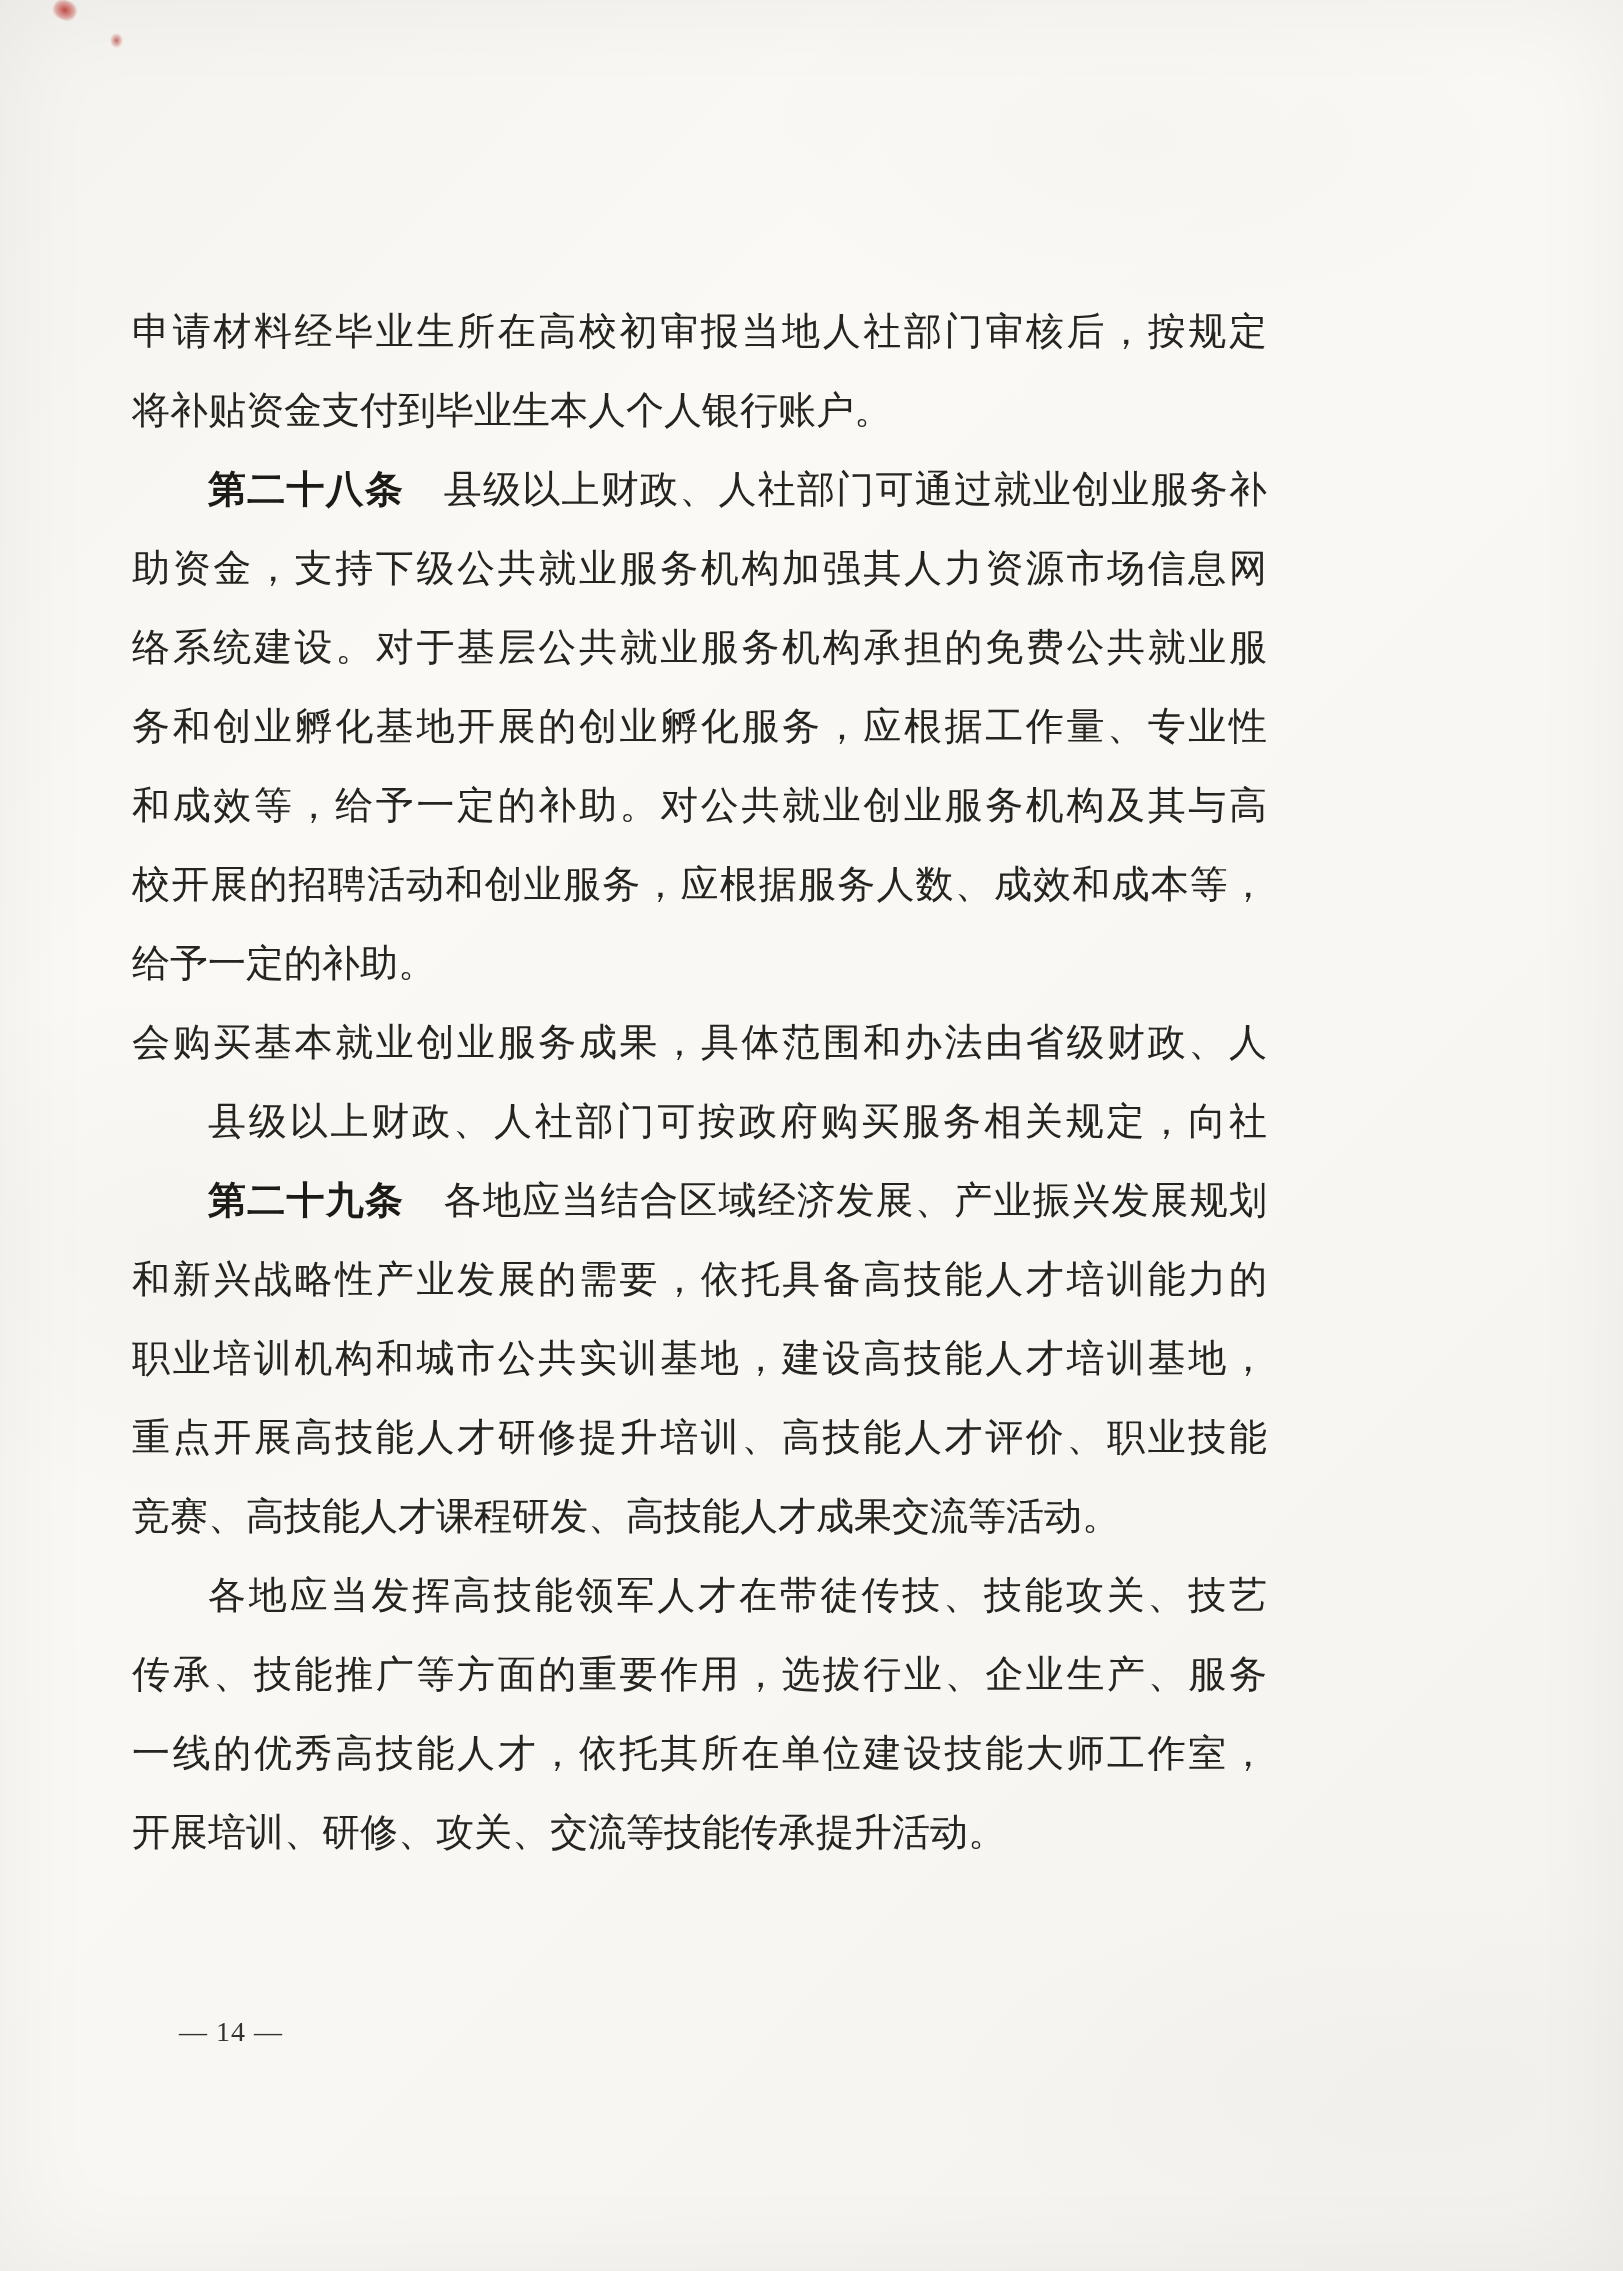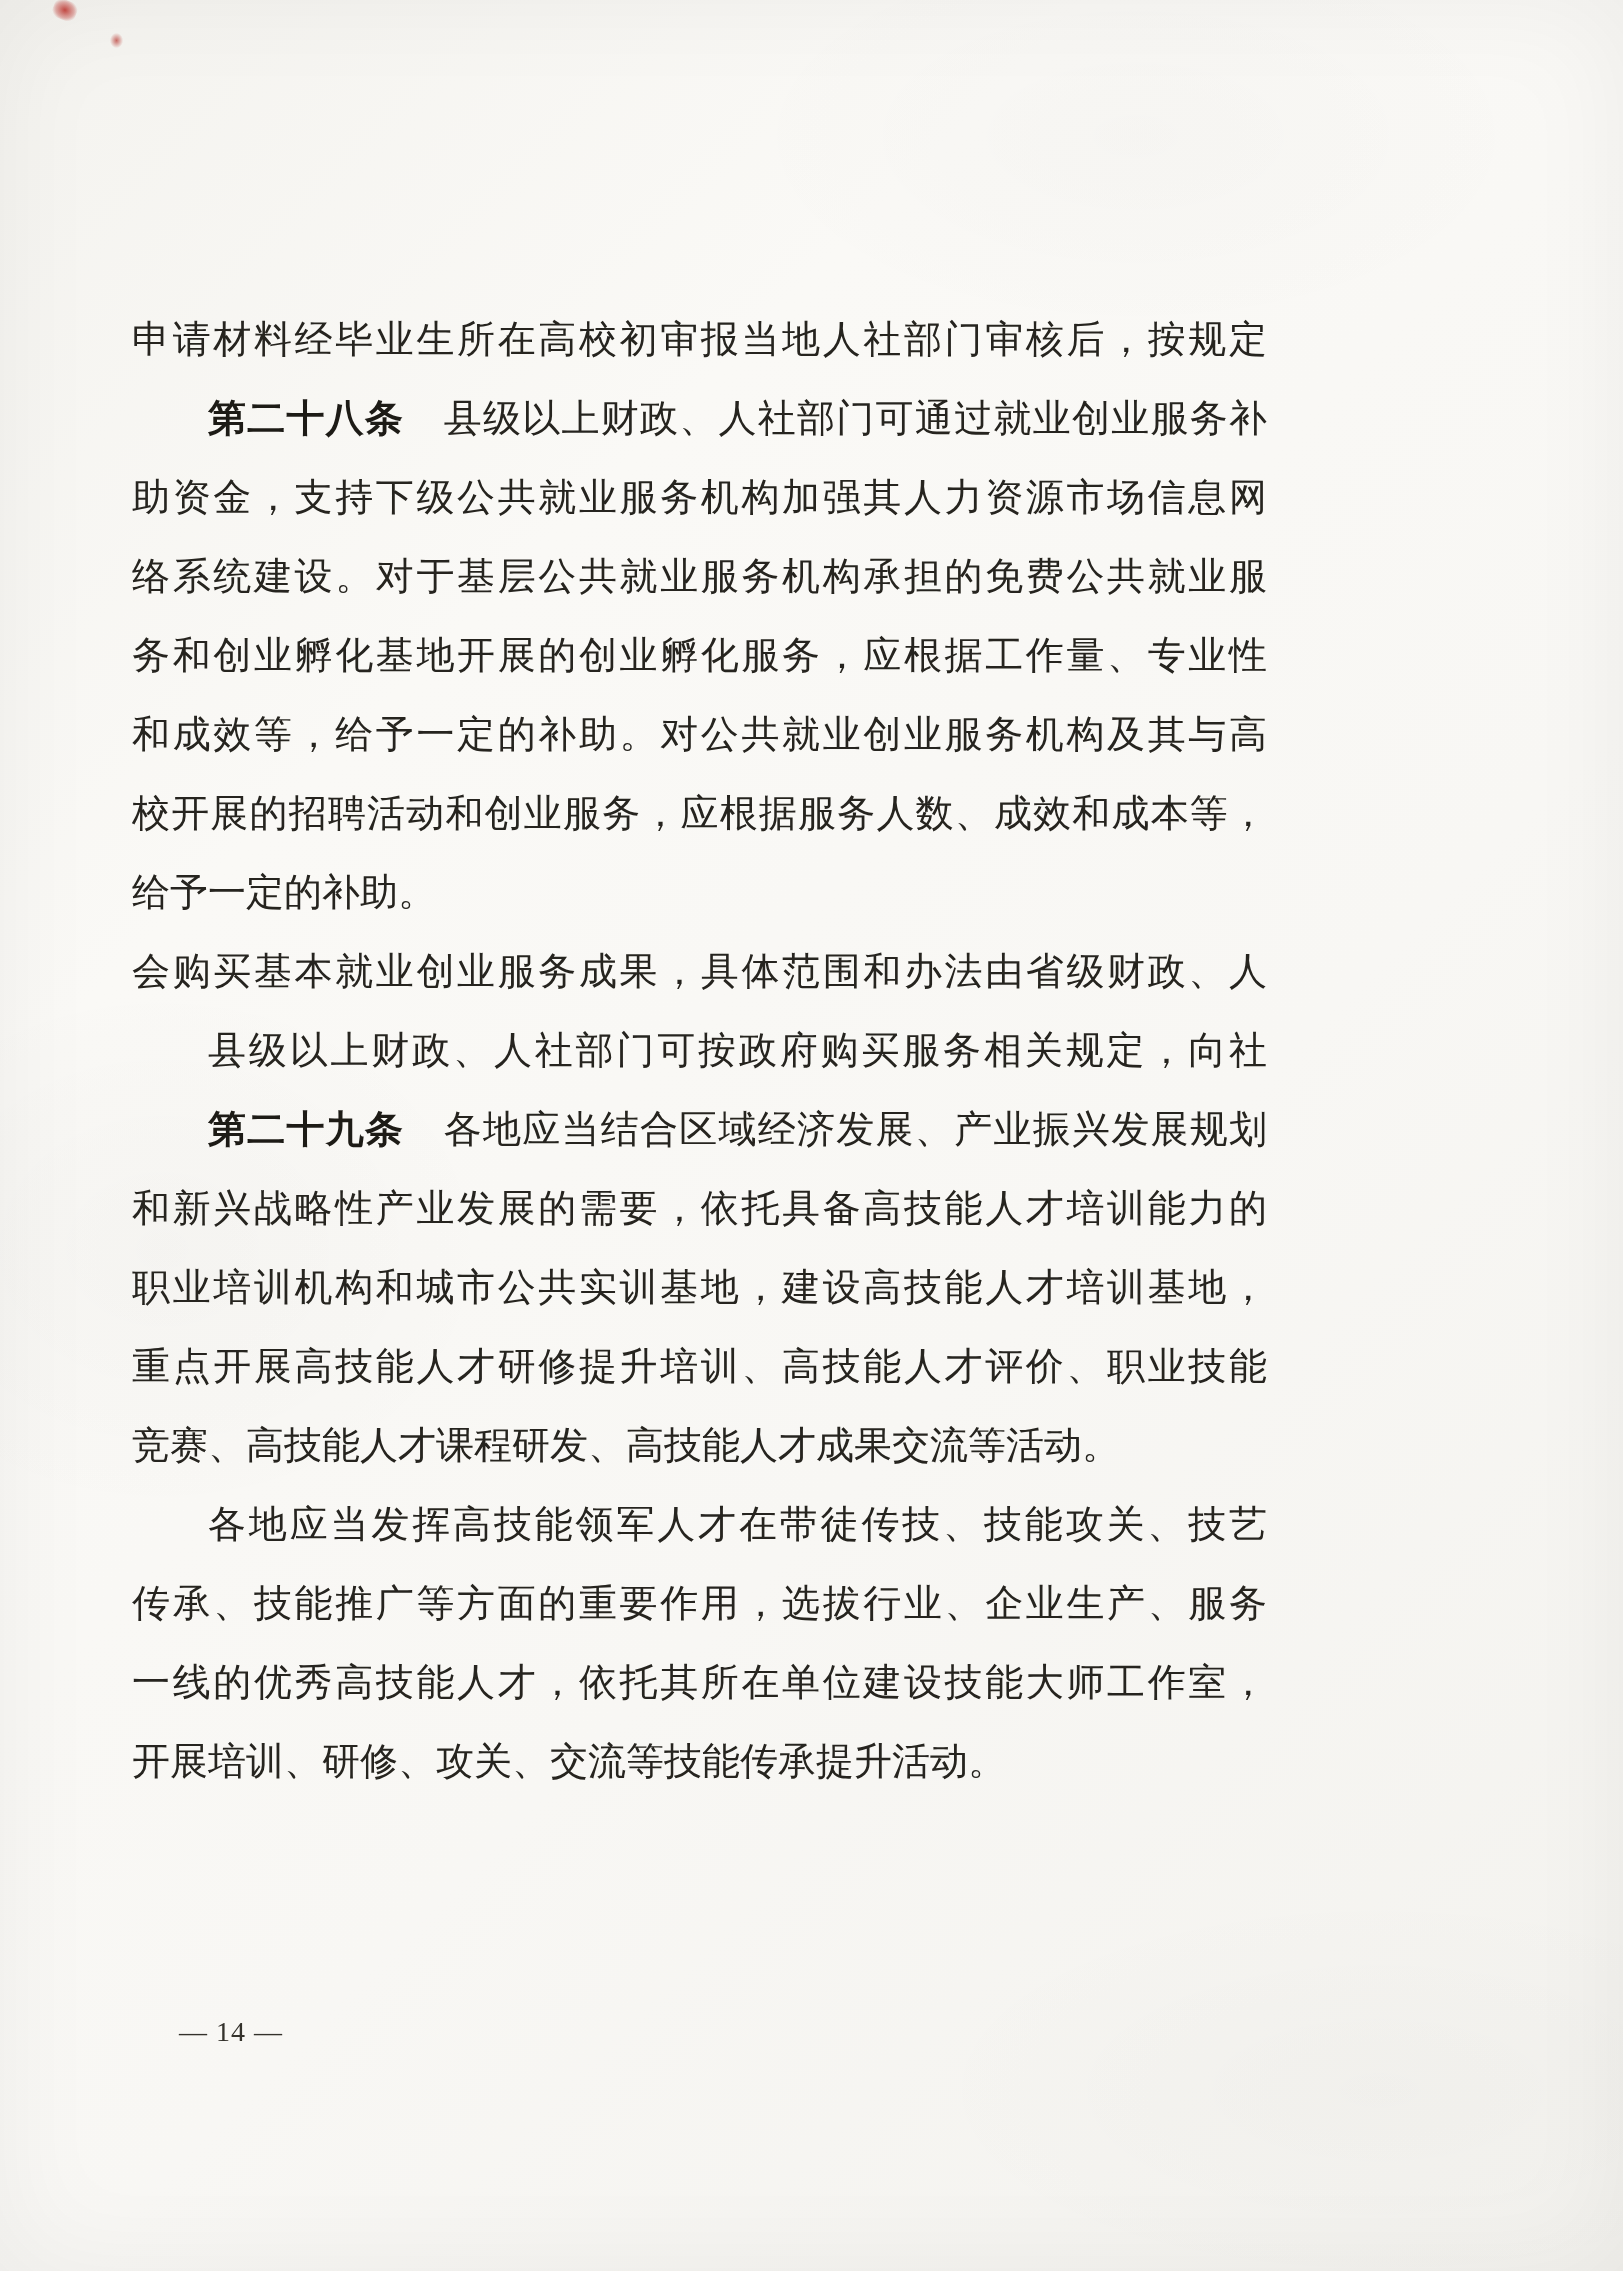--- a/index.html
+++ b/index.html
@@ -19,21 +19,21 @@
   .scan-page::before {
     content: "";
     position: absolute; inset: 0;
     background:
       radial-gradient(ellipse 588px 294px at 70% 6%, rgba(0,0,0,0.015), transparent 70%),
       radial-gradient(ellipse 490px 392px at 10% 55%, rgba(0,0,0,0.018), transparent 70%),
       radial-gradient(ellipse 686px 294px at 85% 92%, rgba(0,0,0,0.015), transparent 70%);
   }
   .text-block {
     position: absolute;
-    left: 132px; top: 300px; width: 1135px;
+    left: 132px; top: 292px; width: 1135px;
     color: #26241f;
     font-size: 38px;
     line-height: 79px;
   }
   .line { height: 79px; white-space: nowrap; text-align: justify; }
   .line.fill { white-space: normal; text-align: justify; text-align-last: justify; text-justify: inter-character; overflow: hidden; }
   .line.end { text-align: left; text-align-last: left; }
   .line.indent { text-indent: 2em; }
   .article-no {
     font-family: Liberation Sans, sans-serif;
@@ -62,20 +62,21 @@
 </head>
 <body>
 
 <div class="scan-page">
 
   <div class="red-mark m1"></div>
   <div class="red-mark m2"></div>
 
   <div class="text-block">
     <div class="line fill">申请材料经毕业生所在高校初审报当地人社部门审核后，按规定</div>
+    <div class="line end">将补贴资金支付到毕业生本人个人银行账户。</div>
     <div class="line fill indent"><span class="article-no">第二十八条</span><span>　县级以上财政、人社部门可通过就业创业服务补</span></div>
     <div class="line fill">助资金，支持下级公共就业服务机构加强其人力资源市场信息网</div>
     <div class="line fill">络系统建设。对于基层公共就业服务机构承担的免费公共就业服</div>
     <div class="line fill">务和创业孵化基地开展的创业孵化服务，应根据工作量、专业性</div>
     <div class="line fill">和成效等，给予一定的补助。对公共就业创业服务机构及其与高</div>
     <div class="line fill">校开展的招聘活动和创业服务，应根据服务人数、成效和成本等，</div>
     <div class="line end">给予一定的补助。</div>
     <div class="line fill">会购买基本就业创业服务成果，具体范围和办法由省级财政、人</div>
     <div class="line fill indent">县级以上财政、人社部门可按政府购买服务相关规定，向社</div>
     <div class="line fill indent"><span class="article-no">第二十九条</span><span>　各地应当结合区域经济发展、产业振兴发展规划</span></div>

